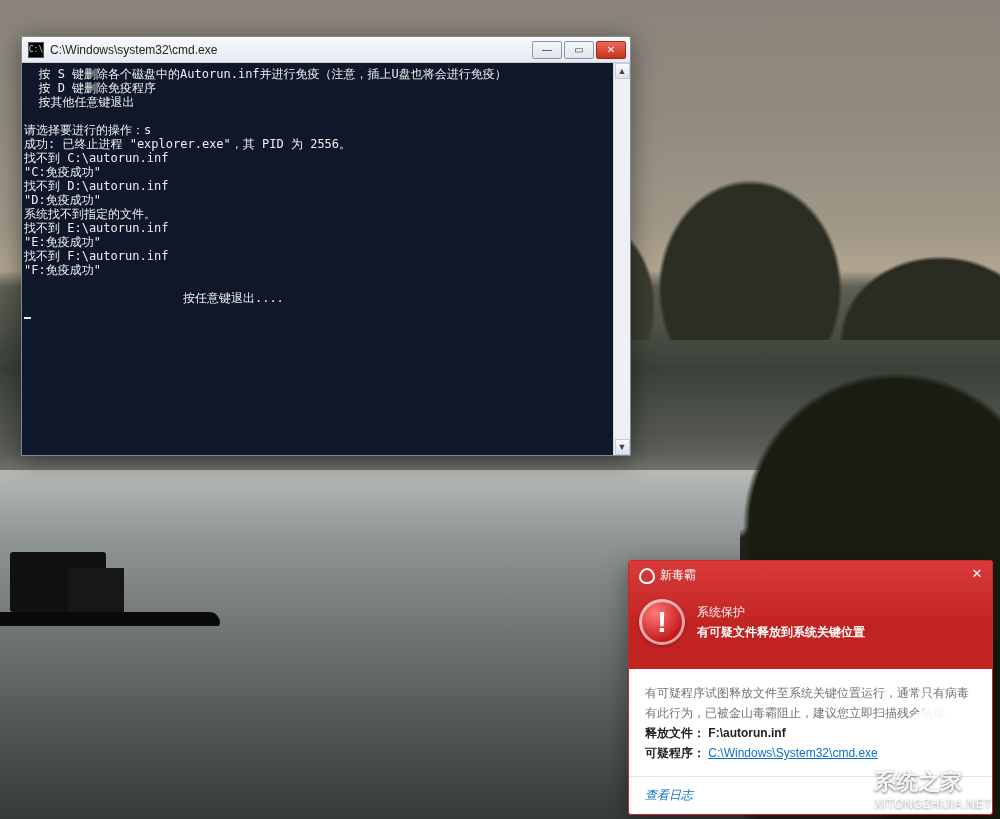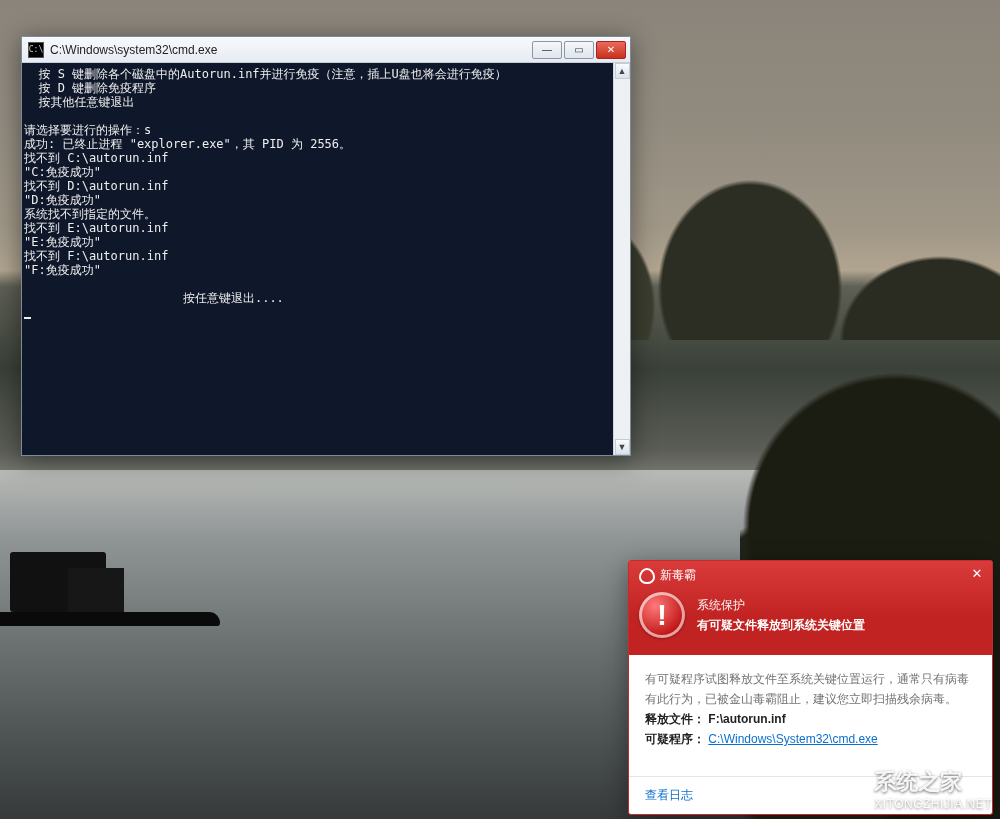--- a/index.html
+++ b/index.html
@@ -88,21 +88,21 @@
 .cmd-scroll .arr{width:15px;height:16px;background:linear-gradient(#f9fbfd,#dde3ea);border:1px solid #c3cbd3;display:flex;align-items:center;justify-content:center;font-size:9px;color:#445}
 
 
 .av{
   position:absolute; right:7px; bottom:4px; width:365px; height:255px;
   background:#fff;border:1px solid #c62a2a;border-radius:3px;
   box-shadow:0 6px 24px rgba(0,0,0,.4);display:flex;flex-direction:column;
   font-size:12px;
 }
 .av-head{
-  height:94px;background:linear-gradient(#d93b3b,#c12323 60%,#c12323);
+  height:108px;background:linear-gradient(#d93b3b,#c12323 60%,#c12323);
   color:#fff;display:flex;align-items:center;padding:8px 10px;position:relative;
 }
 .av-head .brand{
   position:absolute;top:6px;left:10px;font-size:12px;display:flex;align-items:center;gap:5px;
 }
 .av-head .brand .shield{
   width:16px;height:16px;border:2px solid #fff;border-radius:50% 50% 50% 50%/60% 60% 40% 40%;position:relative;
 }
 .av-head .close{
   position:absolute;top:4px;right:6px;width:18px;height:16px;
@@ -120,21 +120,21 @@
 .av-body{
   flex:1;padding:14px 16px 0;color:#333;line-height:20px;font-size:12px;
 }
 .av-body .desc{color:#737373}
 .av-body .row{}
 .av-body .lbl{font-weight:700;color:#222}
 .av-body .val{color:#222}
 .av-body a{color:#0b6fcf;text-decoration:underline}
 .av-foot{
   border-top:1px solid #e6e6e6;height:38px;display:flex;align-items:center;
-  padding:0 16px;color:#0b6fcf;font-size:12px;
+  padding:0 16px;color:#0b6fcf;font-size:12px;font-style:italic;
 }
 .av-foot span{cursor:pointer}
 </style>
 </head>
 <body>
 
 <div class="bg-hill"></div>
 <div class="bg-water"></div>
 <div class="boat">
   <div class="cab"></div>

